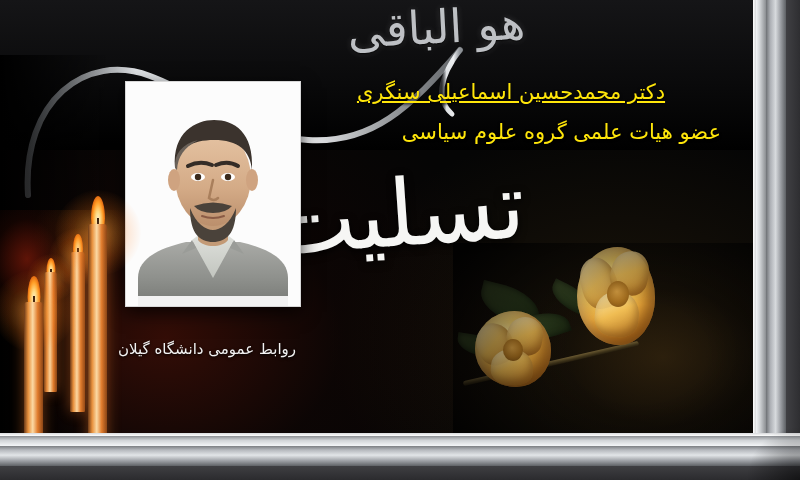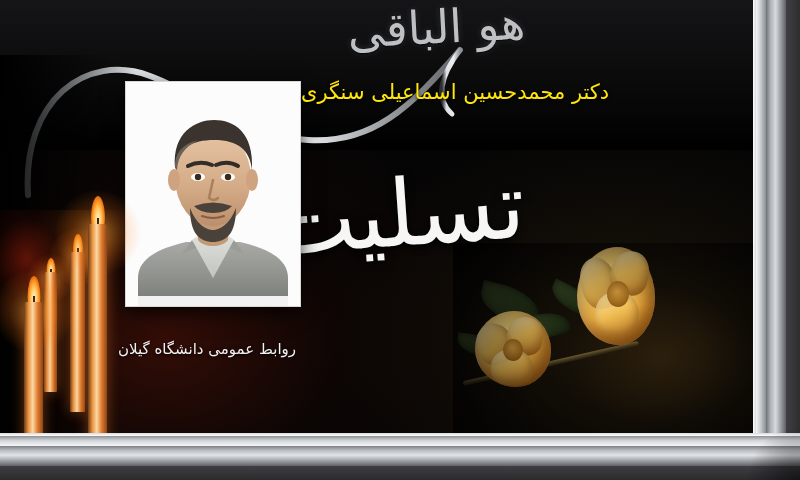--- a/index.html
+++ b/index.html
@@ -133,24 +133,25 @@
     left:126px;top:82px;width:174px;height:224px;
     background:#ffffff;
     box-shadow:0 0 0 1px #d8d8d8, 0 6px 18px rgba(0,0,0,.8);
     overflow:hidden;
   }
   .photo-inner{position:absolute;inset:0;background:#fbfbfb;}
 
   
   .txt-name{
     position:absolute;right:32px;top:80px;width:420px;
-    direction:rtl;text-align:left;
+    direction:rtl;text-align:center;
     font-size:21px;color:#ffe60a;letter-spacing:0px;
     text-shadow:0 1px 3px rgba(0,0,0,.95);
     white-space:nowrap;
+    text-decoration:underline;
   }
   .txt-role{
     position:absolute;right:32px;top:120px;width:420px;
     direction:rtl;text-align:right;
     font-size:21px;color:#ffe60a;
     text-shadow:0 1px 3px rgba(0,0,0,.95);
     white-space:nowrap;
   }
   .txt-wish{
     position:absolute;right:32px;top:228px;width:420px;
@@ -317,20 +318,21 @@
           <path d="M64 126 C64 152 74 160 87 160 C100 160 110 152 110 126 C104 142 94 148 87 148 C80 148 70 142 64 126 Z" fill="#4a423a"></path>
 
           <path d="M76 134 q11 4 22 0" stroke="#8a5b45" stroke-width="2" fill="none" stroke-linecap="round"></path>
 
           <rect x="12" y="214" width="150" height="10" fill="#f2f2f2"></rect>
         </svg>
       </div>
     </div>
 
     <div class="txt-name">دکتر محمدحسین اسماعیلی سنگری</div>
+    <div class="txt-role">عضو هیات علمی گروه علوم سیاسی</div>
     <div class="txt-org">روابط عمومی دانشگاه گیلان</div>
 
     <div class="candle-zone">
 
       <div class="candle" style="left:44px;top:62px;width:13px;height:120px;">
         <div class="glow" style="top:-18px;width:48px;height:48px;"></div>
         <div class="flame" style="top:-14px;width:9px;height:20px;"></div>
         <div class="wick" style="top:-3px;height:5px;"></div>
         <div class="stick"></div>
       </div>

